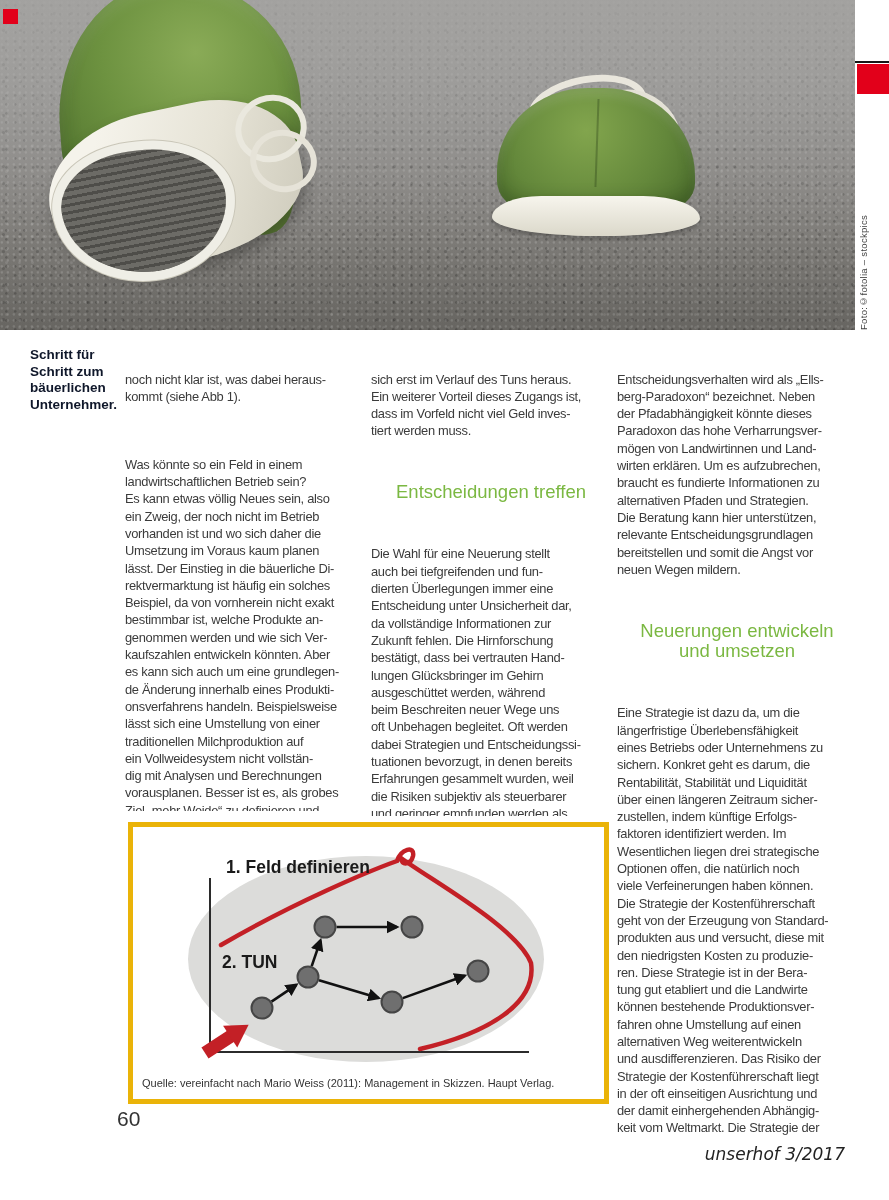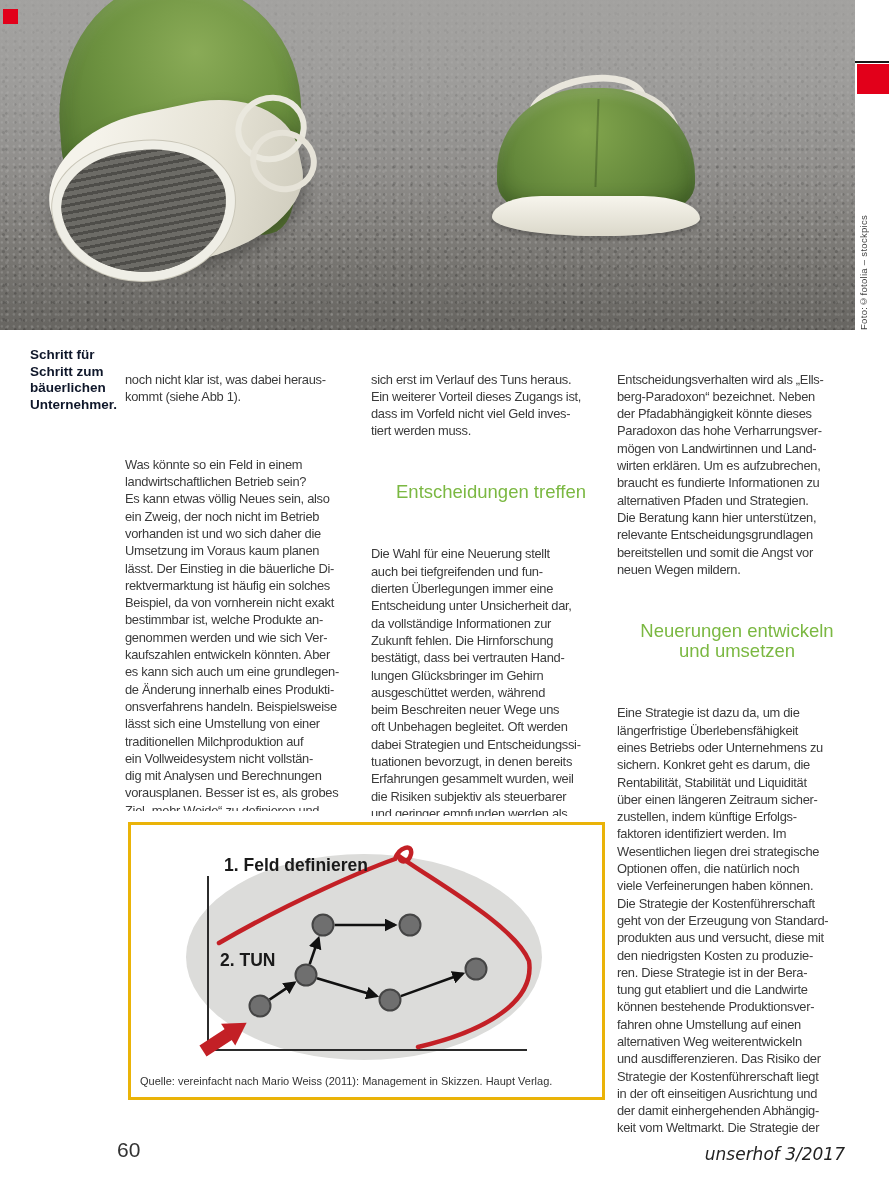--- a/index.html
+++ b/index.html
@@ -71,25 +71,25 @@
     font-size:12.9px;letter-spacing:-0.3px;line-height:17.3px;white-space:pre;overflow:hidden;}
   .col1{left:125px;height:475px;}
   .col2{left:371px;height:480px;}
   .col3{left:617px;height:800px;}
   .para{margin:0 0 16px 0;}
   .green-head{font-size:18.5px;font-weight:normal;color:#7bb842;text-align:center;
     letter-spacing:0;line-height:20.5px;margin:8px 0 8px 0;white-space:pre-line;}
 
   
   .figure-box{position:absolute;left:128px;top:822px;width:471px;height:272px;
-    border:3px solid #eab308;background:#ffffff;}
+    border:5px solid #eab308;background:#ffffff;}
   .figure-caption{position:absolute;left:127px;top:1117px;font-size:14.5px;color:#4f4f4f;letter-spacing:0.2px;}
 
   
-  .page-number{position:absolute;left:117px;top:1138px;font-size:21px;color:#333333;}
+  .page-number{position:absolute;left:117px;top:1107px;font-size:21px;color:#333333;}
   .footer-right{position:absolute;right:44px;top:1144px;font-size:17px;color:#222222;
     font-family:"DejaVu Sans",sans-serif;font-style:italic;}
 </style>
 </head>
 <body>
 
 <div class="page">
 
   <div class="photo">
     <div class="shoe-right">

